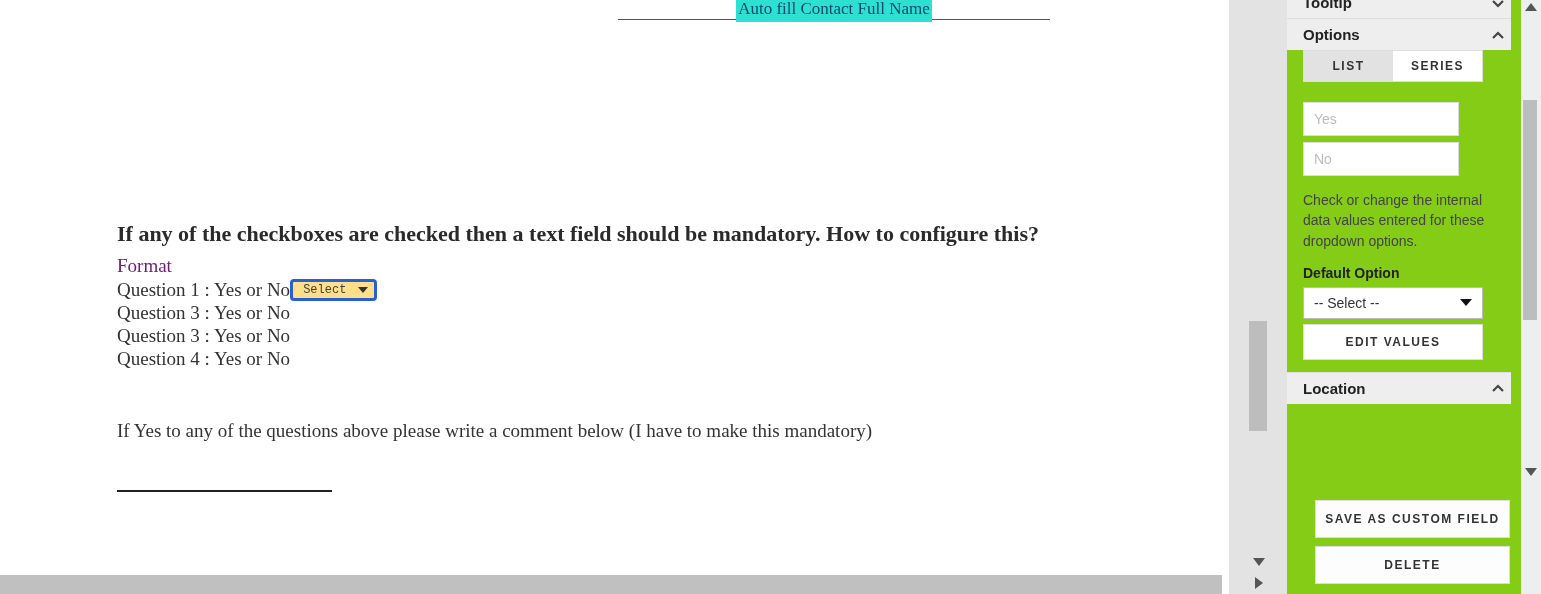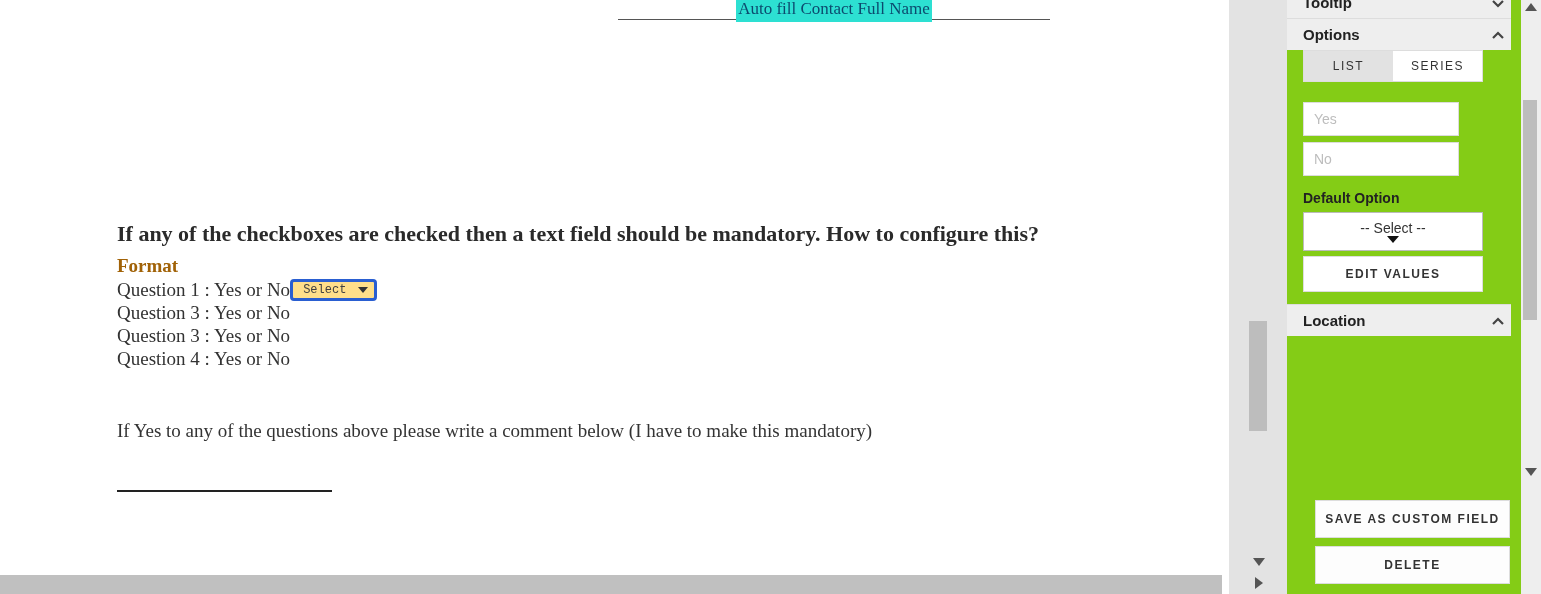--- a/index.html
+++ b/index.html
@@ -48,23 +48,22 @@
   }
   .form-heading {
     font-size: 22px;
     font-weight: bold;
     margin: 0 0 6px 0;
     line-height: 1.3;
     color: #2a2a2a;
   }
   .format-label {
     font-size: 19px;
-    color: #a16207;
+    color: #701a75;
     margin: 2px 0;
-    font-weight: bold;
   }
   .q-row {
     font-size: 19px;
     color: #333;
     margin: 1px 0;
     display: flex;
     align-items: center;
   }
   .select-highlight {
     display: inline-flex;
@@ -180,21 +179,21 @@
     border: 1px solid #ddd;
     width: 180px;
     margin-bottom: 14px;
     background:#fff;
   }
   .seg-btn {
     flex: 1;
     text-align: center;
     font-size: 12px;
     letter-spacing: 1.5px;
-    font-weight: 400;
+    font-weight: 700;
     padding: 8px 0;
     background: #fff;
     color: #333;
     cursor: pointer;
   }
   .seg-btn.active { background: #e2e2e2; }
   .hint {
     font-size: 14px;
     color: #444;
     margin: 6px 0;
@@ -219,21 +218,20 @@
   .select-box {
     width: 180px;
     border: 1px solid #bbb;
     background: #fff;
     padding: 7px 10px;
     font-size: 14px;
     display: flex;
     justify-content: space-between;
     align-items: center;
     cursor:pointer;
-    flex-direction:column;
   }
   .select-box .tri {
     width: 0; height: 0;
     border-left: 6px solid transparent;
     border-right: 6px solid transparent;
     border-top: 7px solid #111;
   }
   .btn-wide {
     width: 180px;
     border: 1px solid #ddd;
@@ -354,20 +352,21 @@
     <div class="options-body">
       <div class="seg">
         <div class="seg-btn active">LIST</div>
         <div class="seg-btn">SERIES</div>
       </div>
 
 
       <input class="opt-input" placeholder="Yes" style="">
       <input class="opt-input" placeholder="No" style="">
 
+      <div class="hint" style="margin-top:14px">Check or change the internal data values entered for these dropdown options.</div>
 
       <div class="sub-label">Default Option</div>
       <div class="select-box">
         <span>-- Select --</span>
         <span class="tri"></span>
       </div>
 
       <div class="btn-wide">EDIT VALUES</div>
     </div>
 

